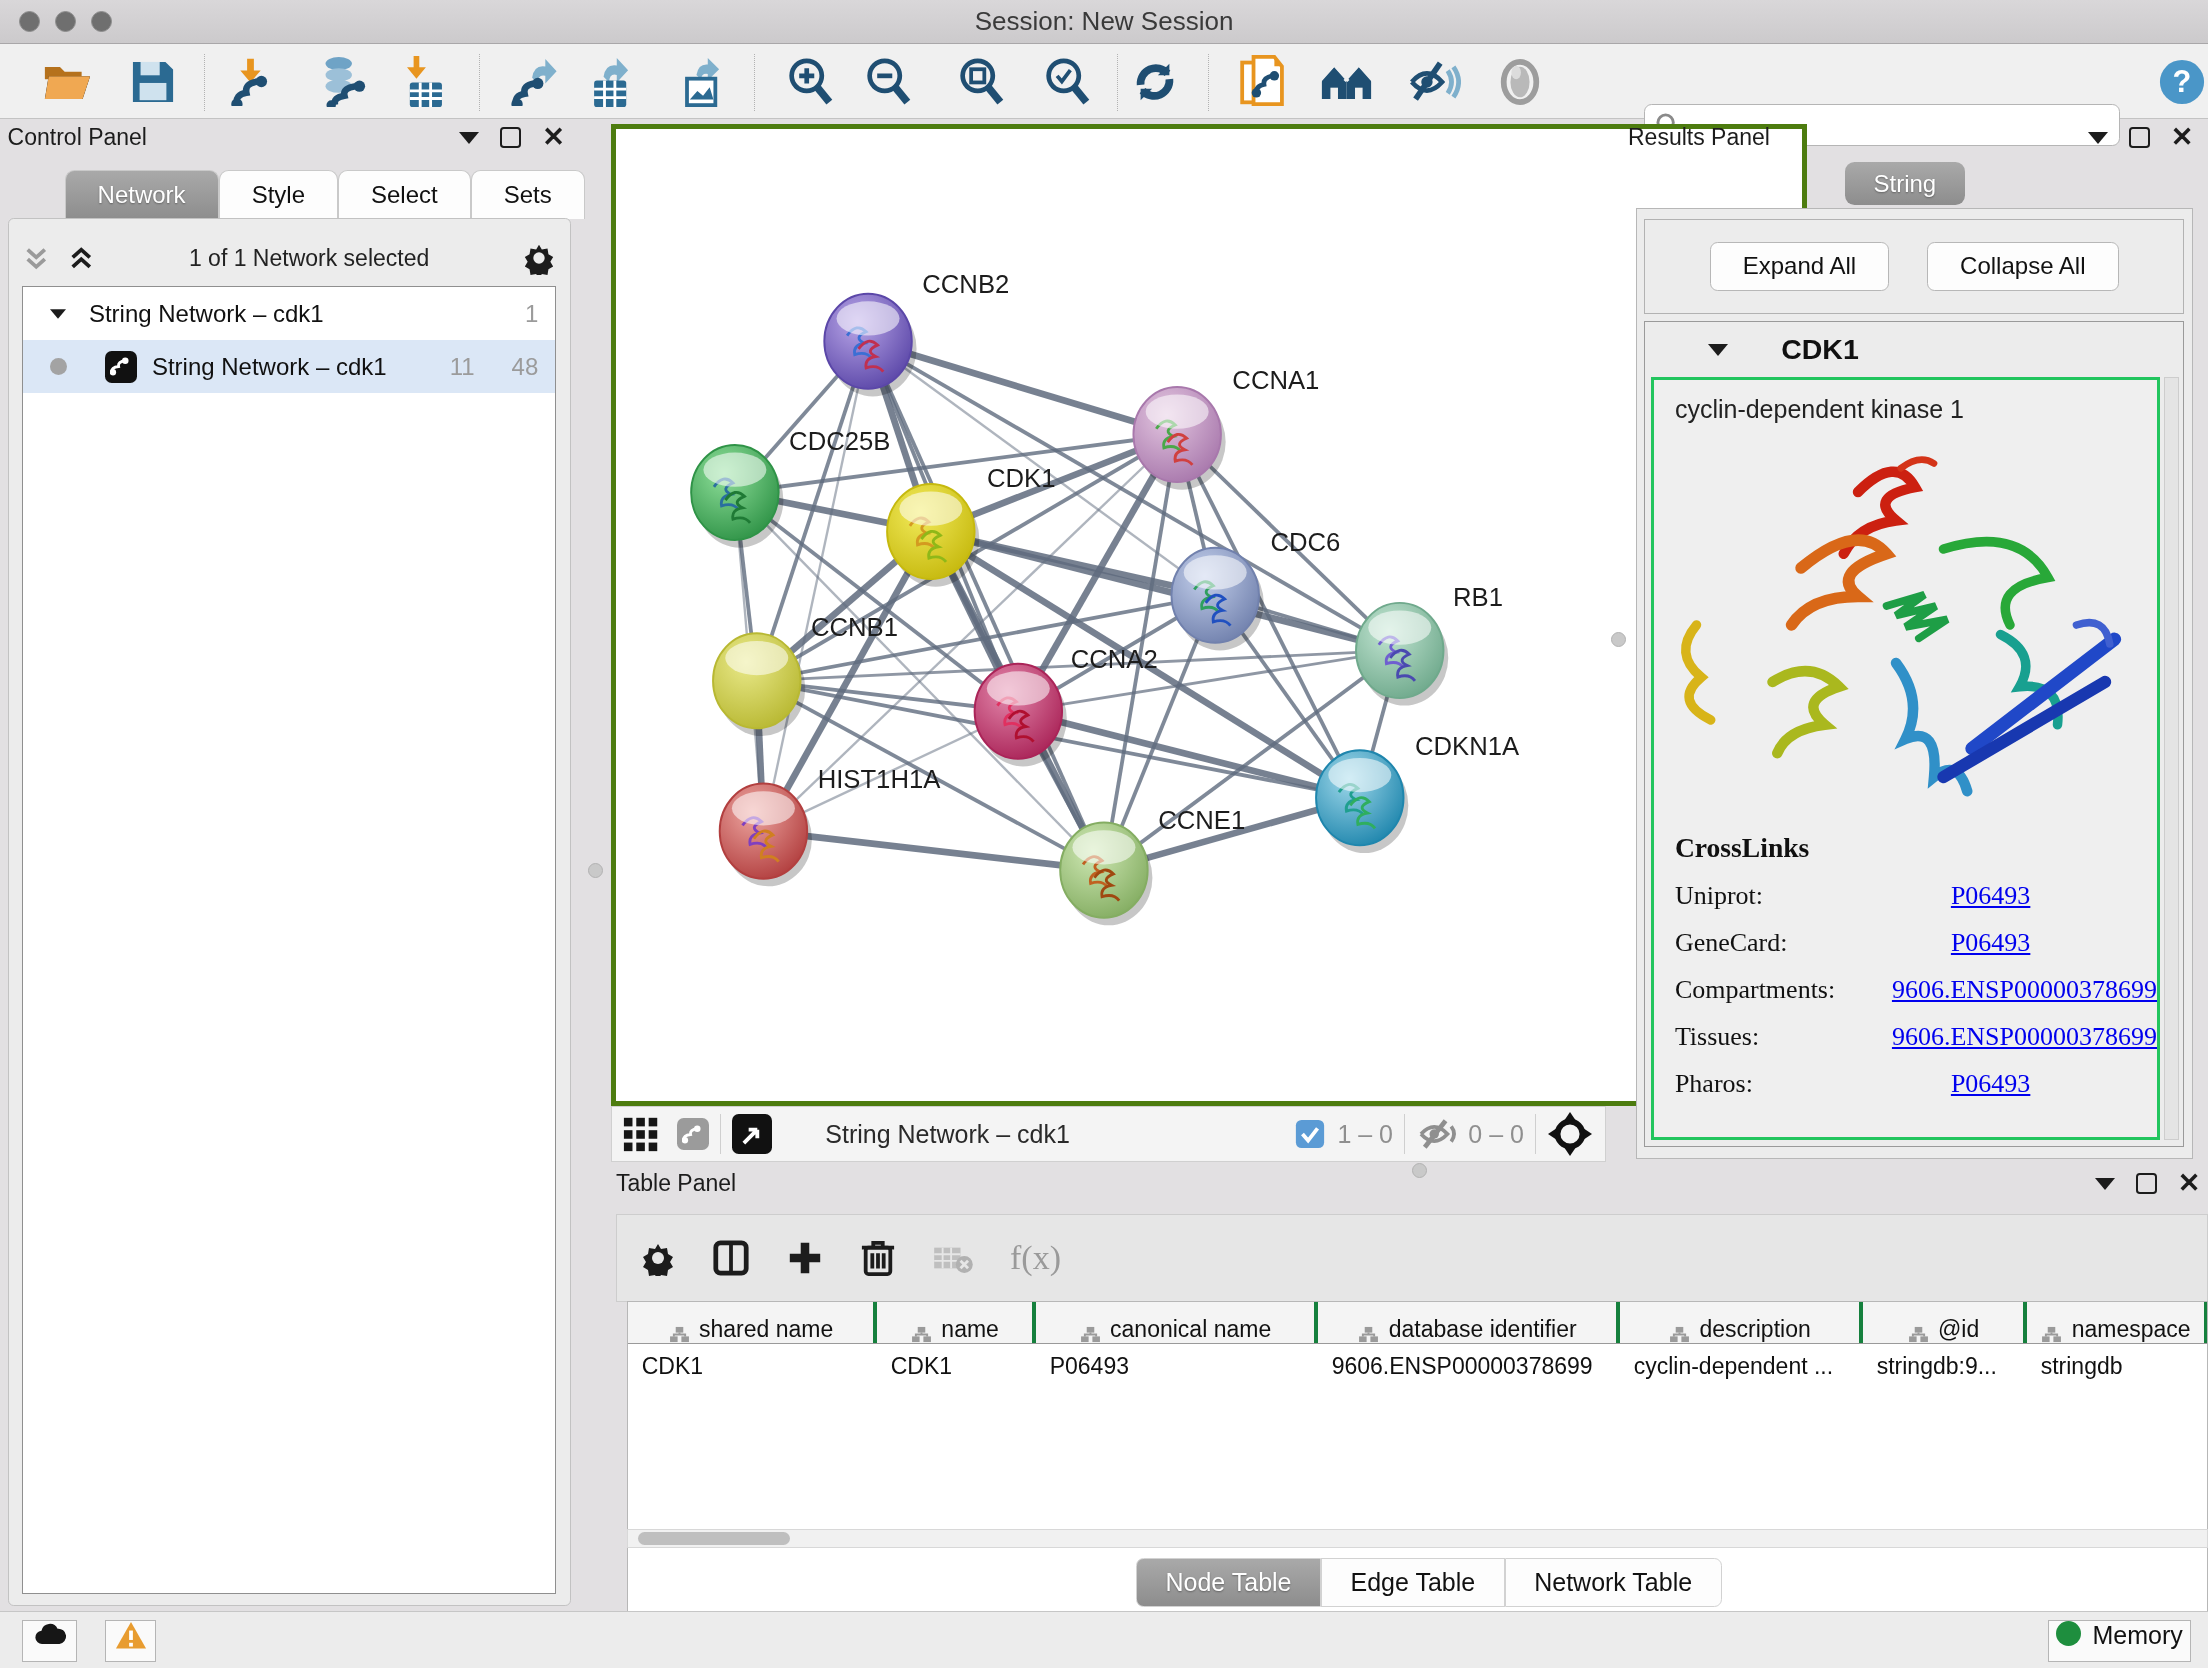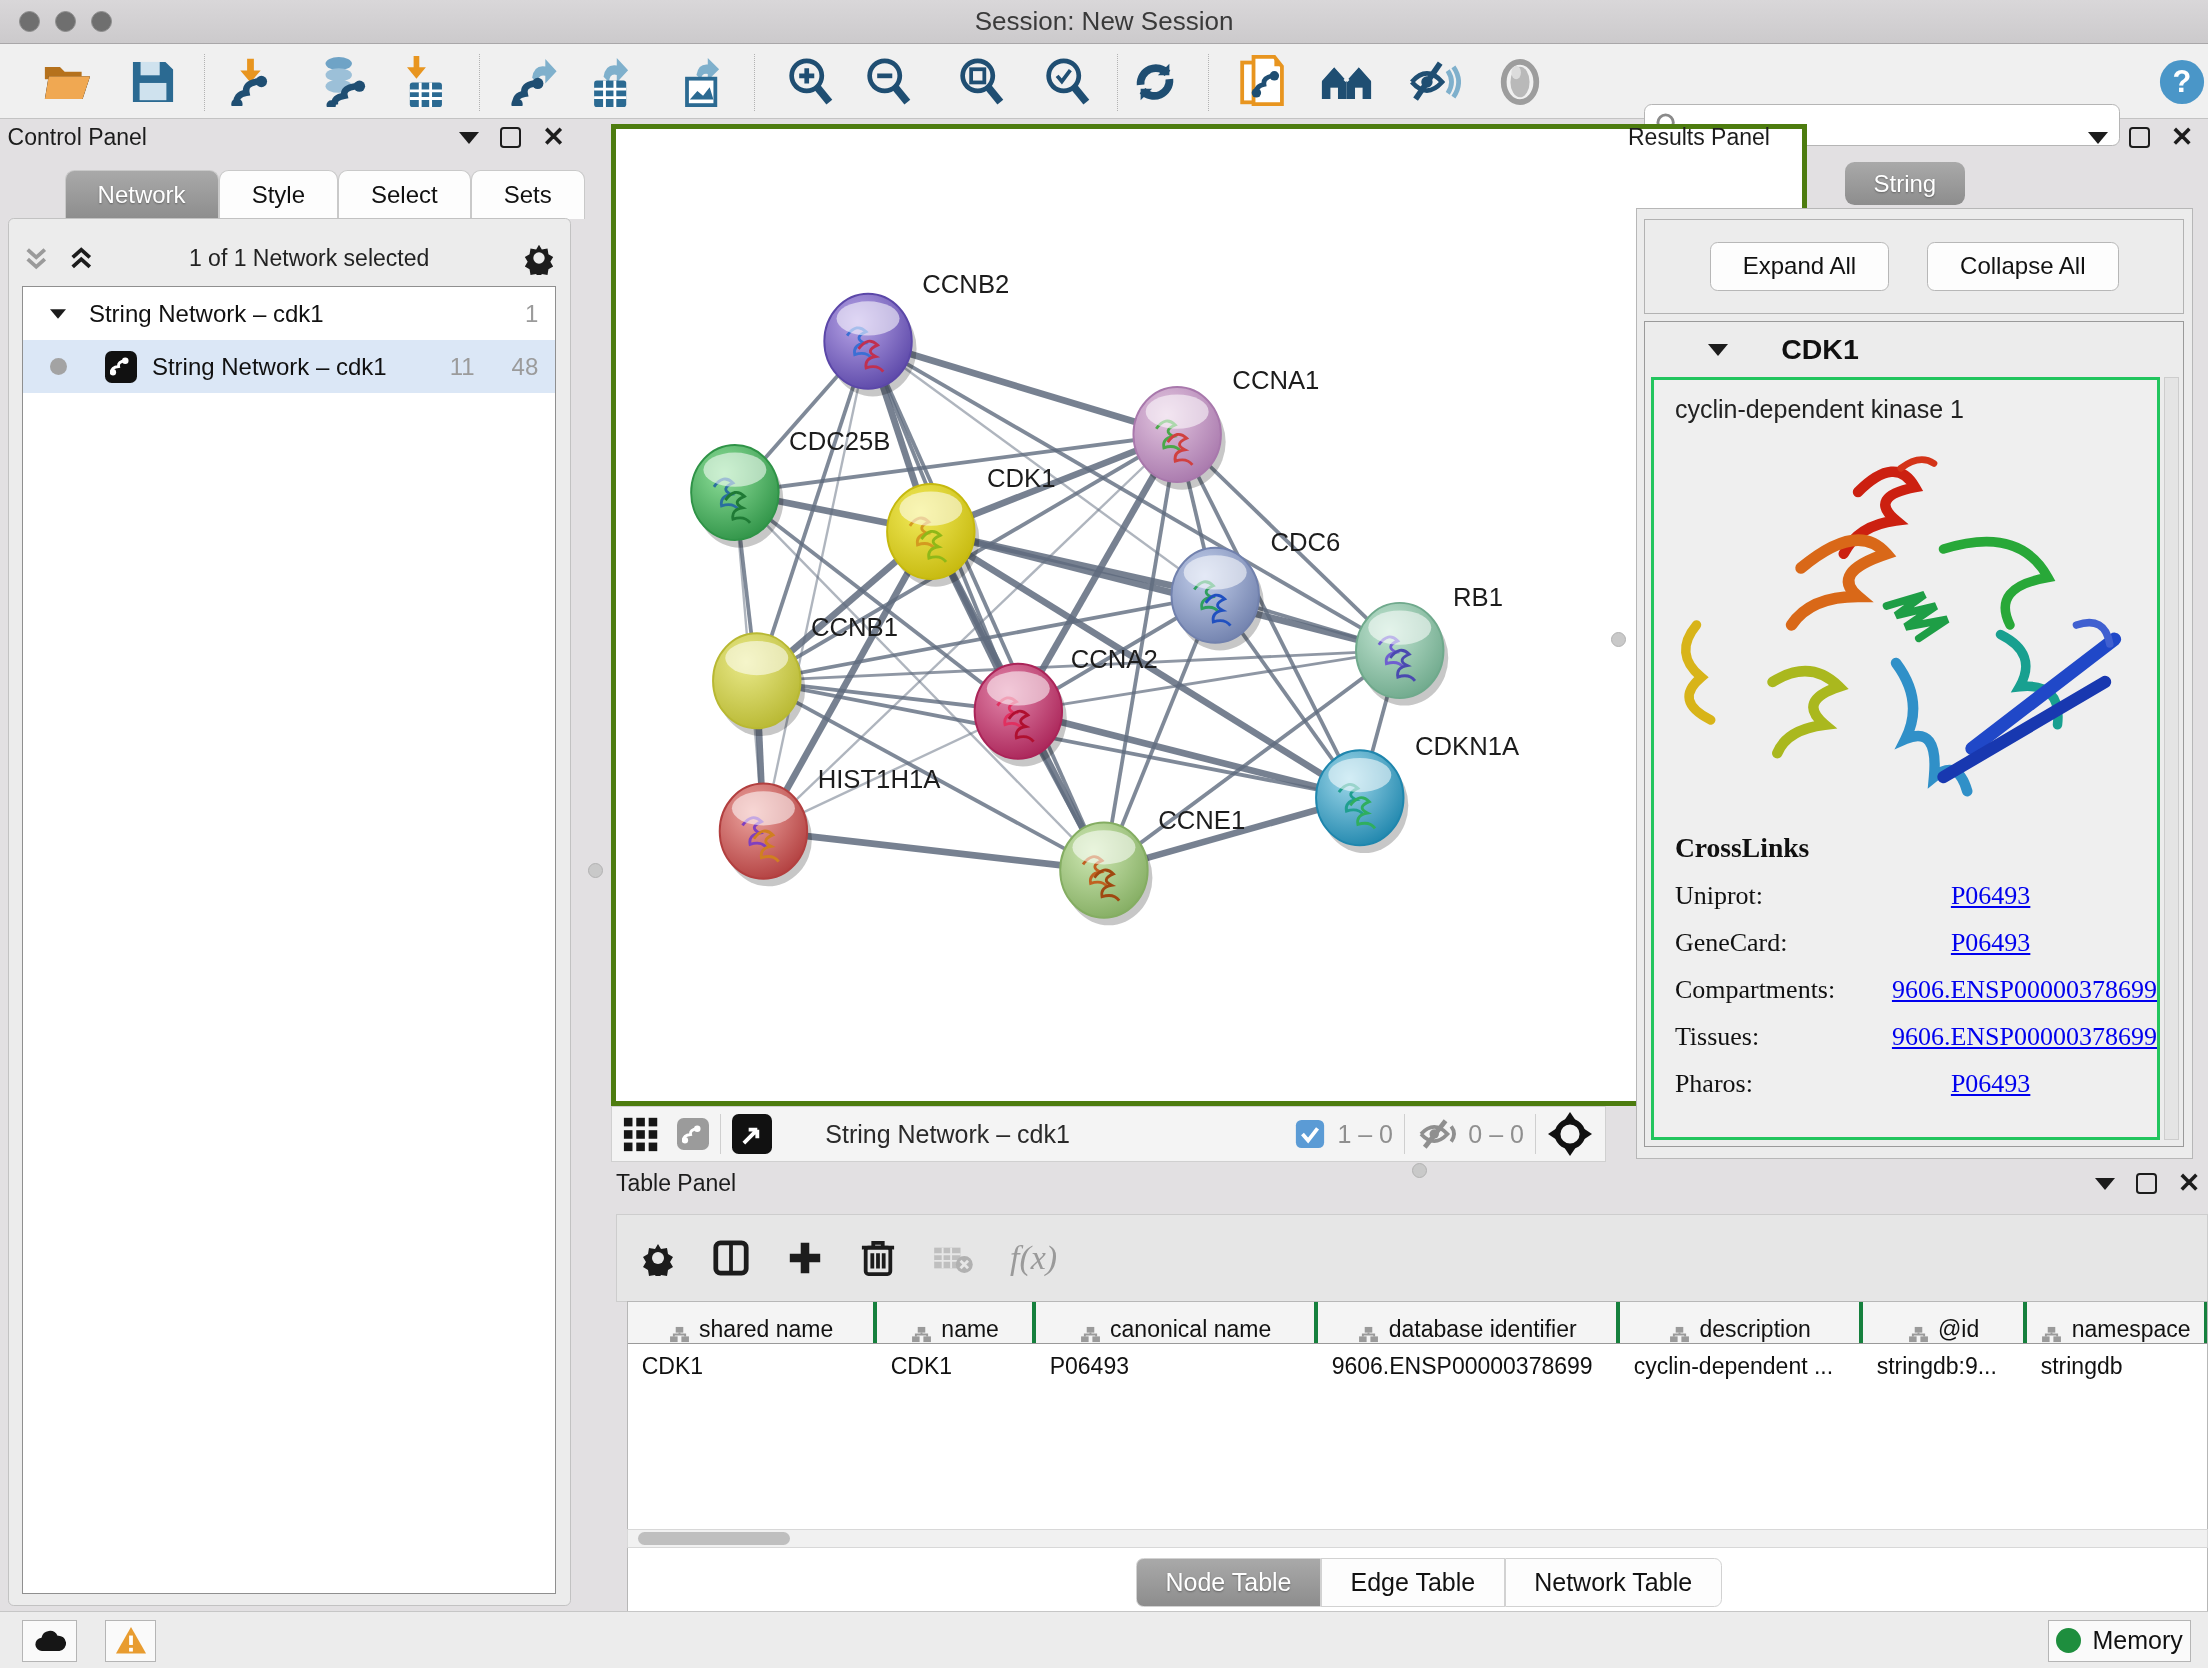--- a/index.html
+++ b/index.html
@@ -119,21 +119,21 @@
     background:#fdfdfd; border:1px solid #d2d2d2; color:#111; }
   .tp-tab:first-child { border-radius:7.6px 0 0 7.6px; }
   .tp-tab:last-child { border-radius:0 7.6px 7.6px 0; }
   .tp-tab.sel { background:linear-gradient(#a9a9a9,#8d8d8d); color:#fff;
     text-shadow:0 1px 1.9px rgba(0,0,0,.35); }
 
   
   #statusbar { left:0; top:1611px; width:2208px; height:57px; background:#ececec;
     border-top:1px solid #c6c6c6; }
   .sb-btn { position:absolute; top:7.6px; height:42px; background:#fafafa;
-    border:1.9px solid #b5b5b5; display:flex; align-items:center; justify-content:center; }
+    border:1.9px solid #b5b5b5; display:flex; align-items:flex-start; justify-content:center; }
   #memory-btn { left:2048px; width:143px; gap:11.4px; font-size:25px; color:#111; }
   #memory-dot { width:25px; height:25px; border-radius:50%; background:#1e8e3e; }
 
   svg text { font-family:"Liberation Sans", sans-serif; }
 </style>
 </head>
 <body>
 
 <div id="titlebar" class="abs">
   <div class="traffic" style="left:19px"></div>
@@ -691,21 +691,21 @@
     <svg width="36" height="40" viewBox="0 0 38 42">
       <rect x="6" y="10" width="26" height="28" rx="3" fill="none" stroke="#1c1c1c" stroke-width="4"></rect>
       <path d="M2 10 h34 M14 10 v-5 h10 v5 M13 16 v16 M19 16 v16 M25 16 v16" stroke="#1c1c1c" stroke-width="4" fill="none"></path>
     </svg>
     <svg width="42" height="32" viewBox="0 0 44 34" style="opacity:.5">
       <rect x="2" y="6" width="28" height="22" fill="#9a9a9a"></rect>
       <path d="M2 13 h28 M2 20 h28 M11 6 v22 M20 6 v22" stroke="#e6e6e6" stroke-width="2"></path>
       <circle cx="34" cy="24" r="9" fill="#7d7d7d"></circle>
       <path d="M30 20 l8 8 M38 20 l-8 8" stroke="#e6e6e6" stroke-width="3"></path>
     </svg>
-    <span style="font-family:'Liberation Serif',serif; font-style:italic; font-size:34px; color:#9a9a9a;">f(x)</span>
+    <span style="font-family:'Liberation Serif',serif; font-size:34px; color:#9a9a9a;">f(x)</span>
   </div>
   <div id="tp-table">
     <div id="tp-header">
         <div class="th" style="width: 249px;">
           <svg width="21" height="17" viewBox="0 0 22 18">
             <rect x="7" y="1" width="8" height="6" fill="#9a9a9a"></rect>
             <rect x="1" y="11" width="8" height="6" fill="#9a9a9a"></rect>
             <rect x="13" y="11" width="8" height="6" fill="#9a9a9a"></rect>
             <path d="M11 7 v2 M5 11 v-2 h12 v2" stroke="#9a9a9a" stroke-width="2" fill="none"></path>
           </svg>

